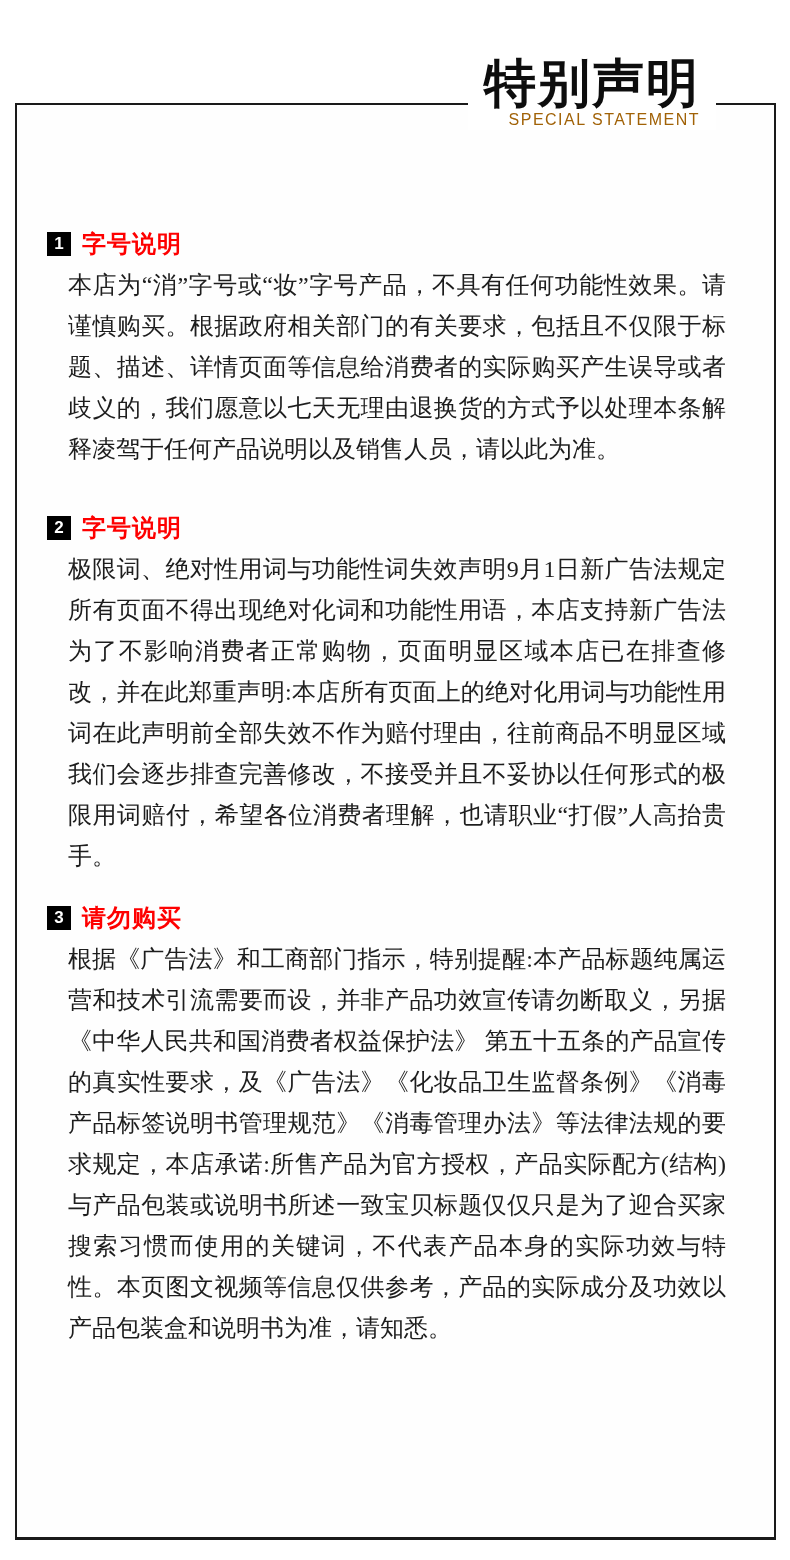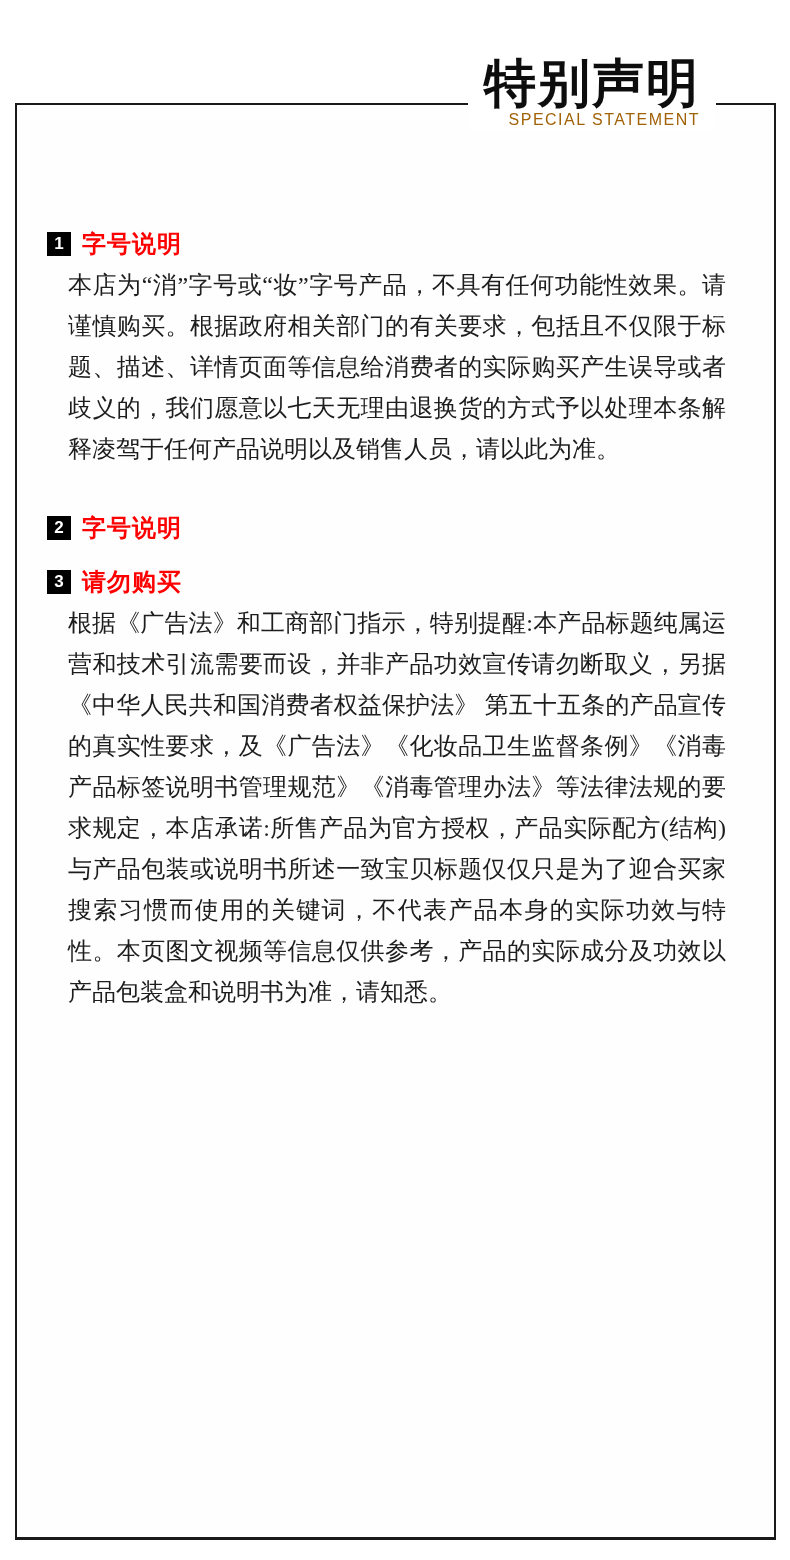--- a/index.html
+++ b/index.html
@@ -113,20 +113,21 @@
         <p>本店为“消”字号或“妆”字号产品，不具有任何功能性效果。请谨慎购买。根据政府相关部门的有关要求，包括且不仅限于标题、描述、详情页面等信息给消费者的实际购买产生误导或者歧义的，我们愿意以七天无理由退换货的方式予以处理本条解释凌驾于任何产品说明以及销售人员，请以此为准。</p>
       </div>
     </div>
 
     <div class="section section-2">
       <div class="section-head">
         <div class="badge">2</div>
         <div class="section-title">字号说明</div>
       </div>
       <div class="section-body">
+        <p>极限词、绝对性用词与功能性词失效声明9月1日新广告法规定所有页面不得出现绝对化词和功能性用语，本店支持新广告法为了不影响消费者正常购物，页面明显区域本店已在排查修改，并在此郑重声明:本店所有页面上的绝对化用词与功能性用词在此声明前全部失效不作为赔付理由，往前商品不明显区域我们会逐步排查完善修改，不接受并且不妥协以任何形式的极限用词赔付，希望各位消费者理解，也请职业“打假”人高抬贵手。</p>
       </div>
     </div>
 
     <div class="section section-3">
       <div class="section-head">
         <div class="badge">3</div>
         <div class="section-title">请勿购买</div>
       </div>
       <div class="section-body">
         <p>根据《广告法》和工商部门指示，特别提醒:本产品标题纯属运营和技术引流需要而设，并非产品功效宣传请勿断取义，另据《中华人民共和国消费者权益保护法》 第五十五条的产品宣传的真实性要求，及《广告法》《化妆品卫生监督条例》《消毒产品标签说明书管理规范》《消毒管理办法》等法律法规的要求规定，本店承诺:所售产品为官方授权，产品实际配方(结构)与产品包装或说明书所述一致宝贝标题仅仅只是为了迎合买家搜索习惯而使用的关键词，不代表产品本身的实际功效与特性。本页图文视频等信息仅供参考，产品的实际成分及功效以产品包装盒和说明书为准，请知悉。</p>

